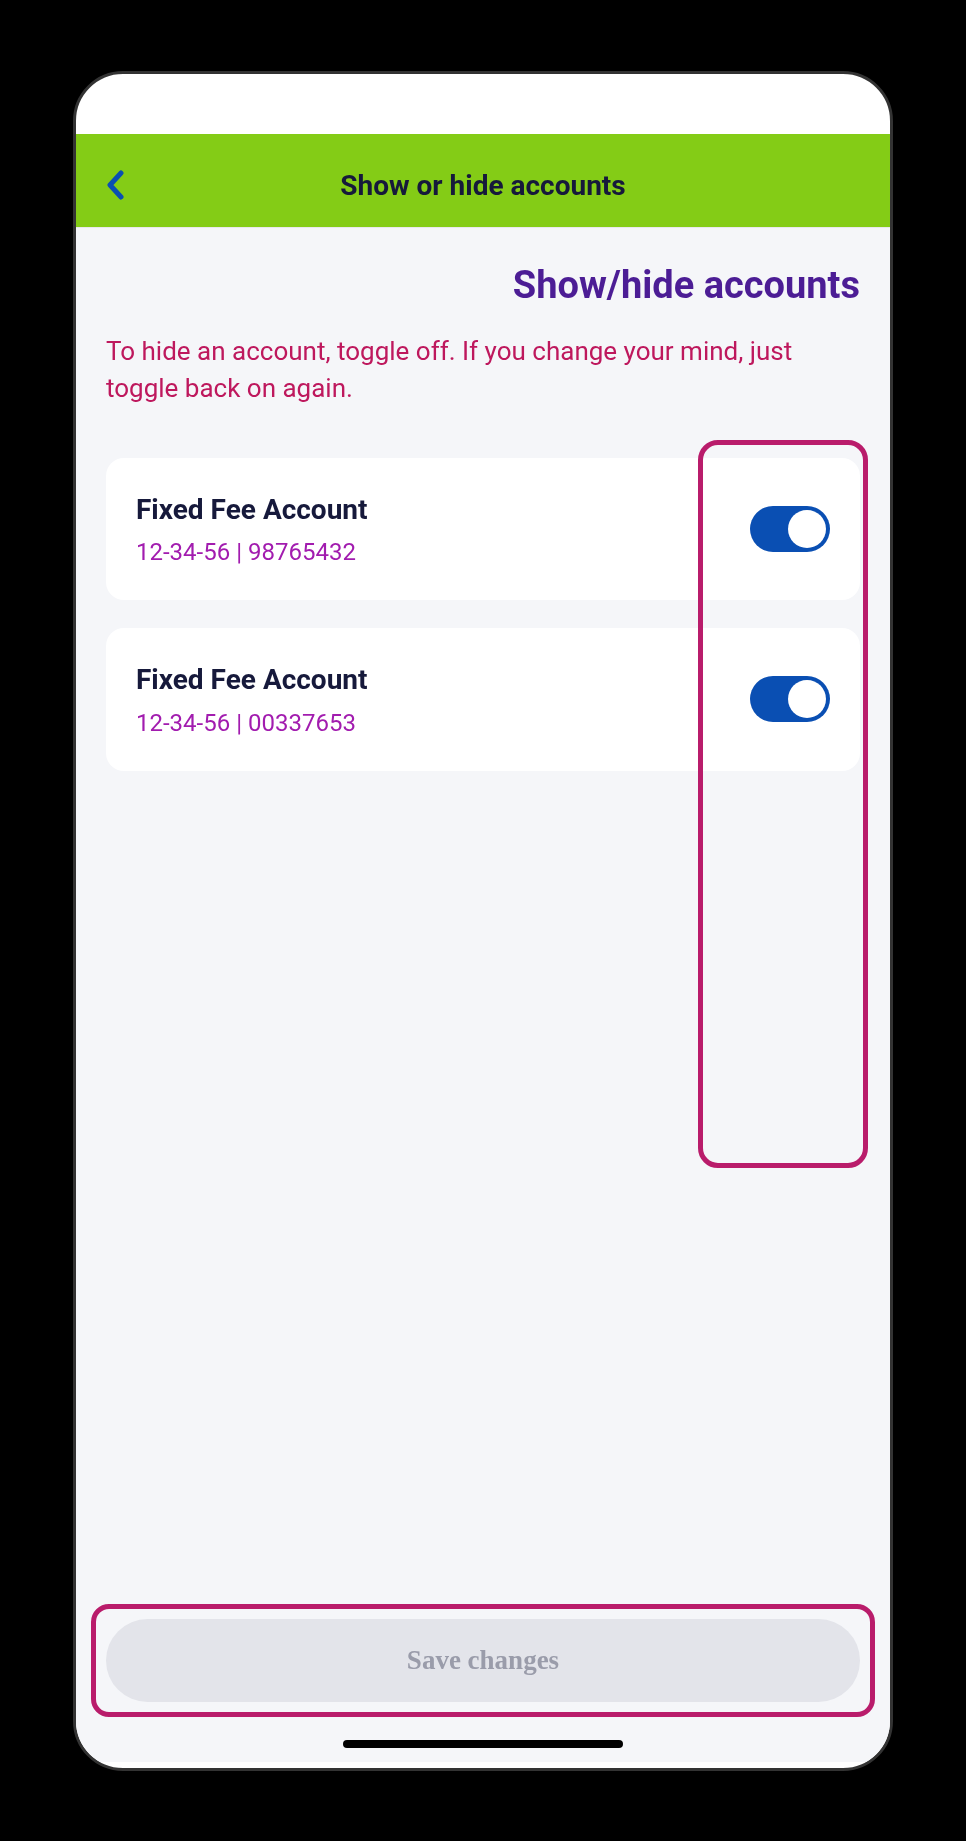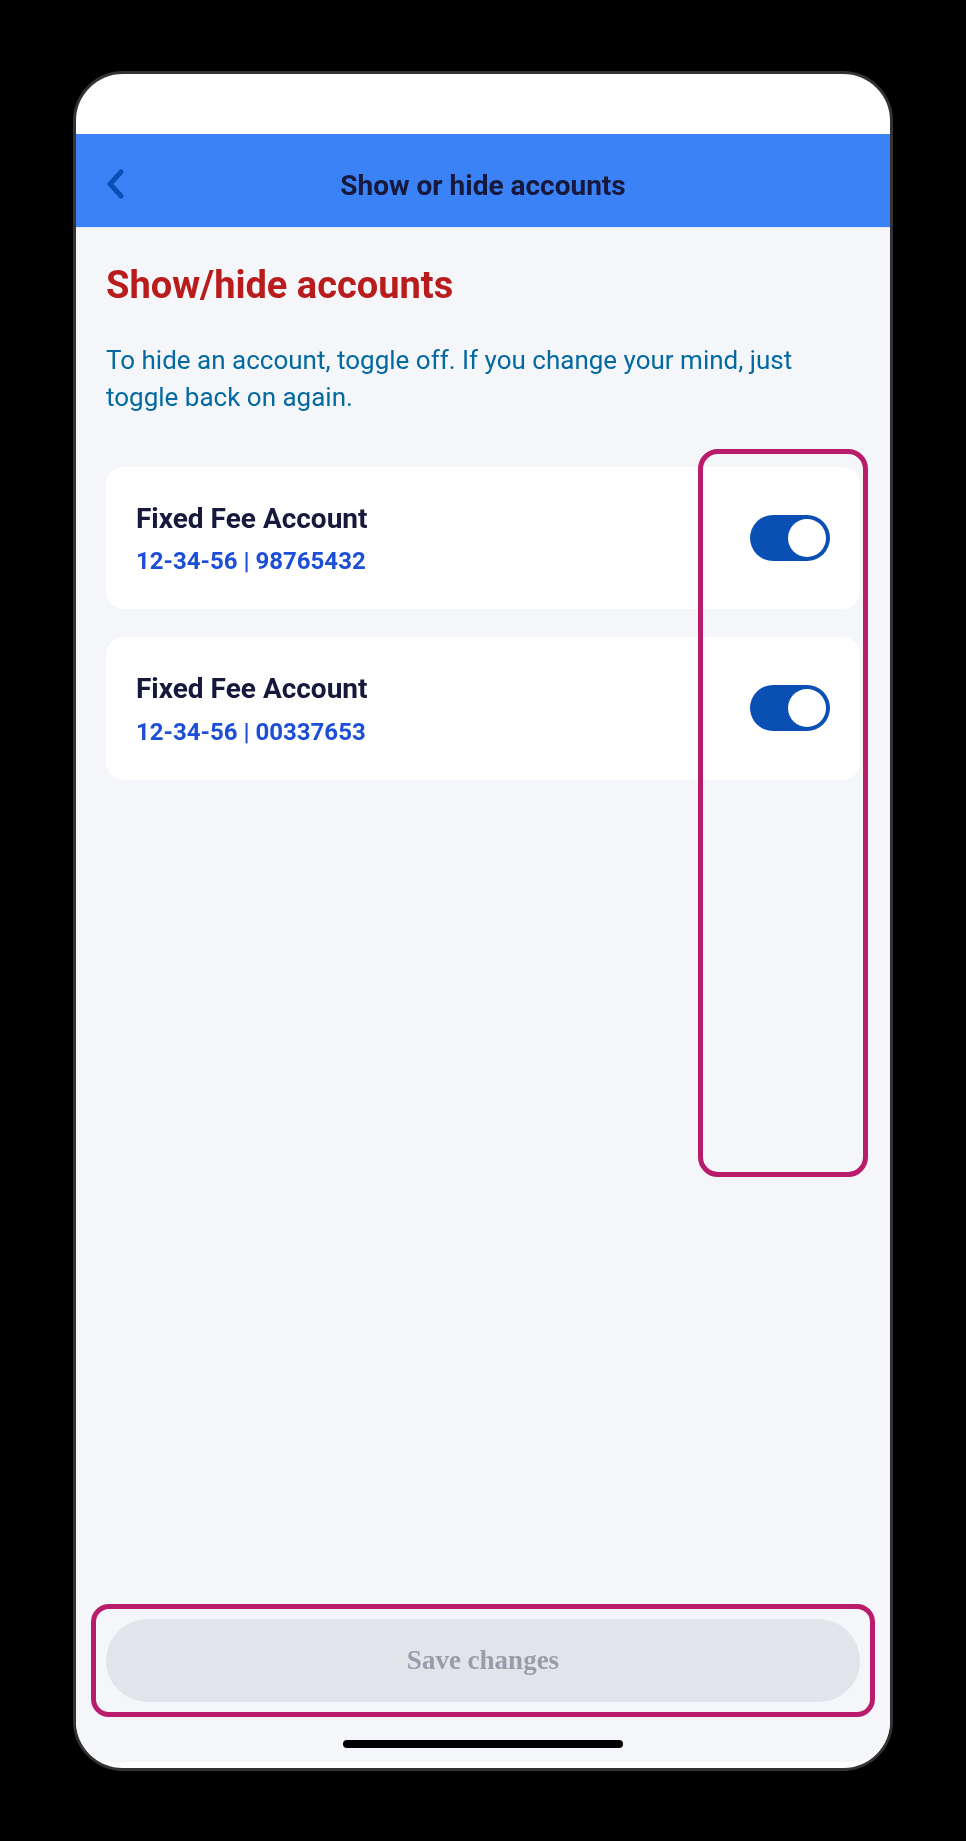--- a/index.html
+++ b/index.html
@@ -20,23 +20,23 @@
       width: 820px;
       height: 1700px;
       background: #fff;
       border-radius: 50px;
       overflow: hidden;
       position: relative;
       border: 3px solid #333;
     }
     .header {
       display: flex;
-      align-items: flex-start;
+      align-items: center;
       padding: 35px 30px 25px 30px;
-      background: #3b82f6;
+      background: #84cc16;
       border-bottom: 1px solid #e8e8ec;
       margin-top: 60px;
     }
     .back-button {
       width: 50px;
       display: flex;
       align-items: center;
       justify-content: flex-start;
     }
     .back-icon {
@@ -54,26 +54,27 @@
     .content {
       background: #f5f6f9;
       padding: 35px 30px 30px 30px;
       height: calc(100% - 160px);
       display: flex;
       flex-direction: column;
     }
     .section-title {
       font-size: 38px;
       font-weight: 700;
-      color: #b91c1c;
-      margin-bottom: 35px;
+      color: #4c1d95;
+      margin-bottom: 26px;
+      text-align: right;
     }
     .section-description {
       font-size: 26px;
-      color: #0369a1;
+      color: #be185d;
       line-height: 1.45;
       margin-bottom: 50px;
     }
     .accounts-list {
       position: relative;
     }
     .account-card {
       background: #fff;
       border-radius: 18px;
       padding: 34px 30px;
@@ -88,22 +89,22 @@
     .account-name {
       font-size: 28px;
       font-weight: 700;
       color: #16193b;
       margin-bottom: 10px;
       line-height: 1.3;
       max-width: 350px;
     }
     .account-details {
       font-size: 24px;
-      color: #1d4ed8;
-      font-weight: 700;
+      color: #a21caf;
+      font-weight: 400;
     }
     .toggle {
       width: 80px;
       height: 46px;
       background: #0a4fb3;
       border-radius: 23px;
       position: relative;
       cursor: pointer;
     }
     .toggle-knob {

